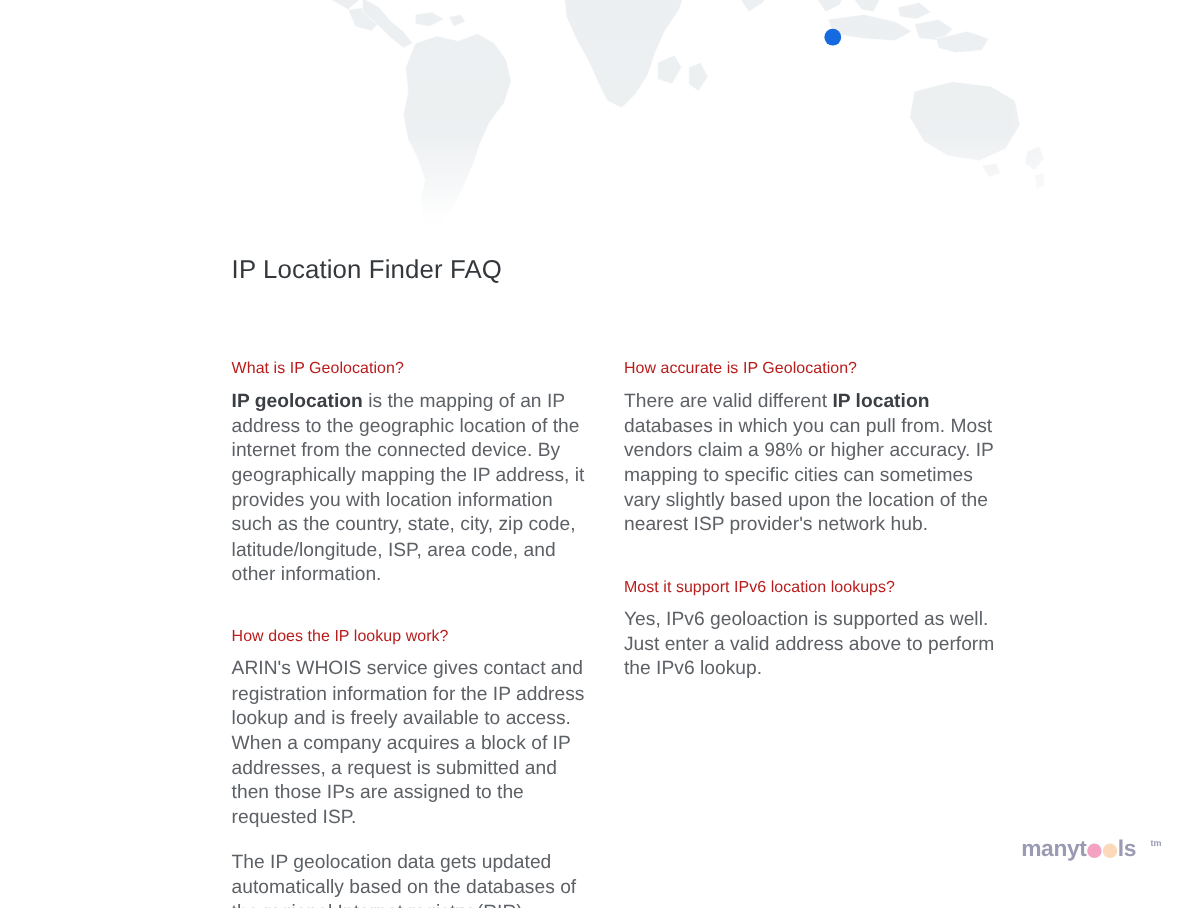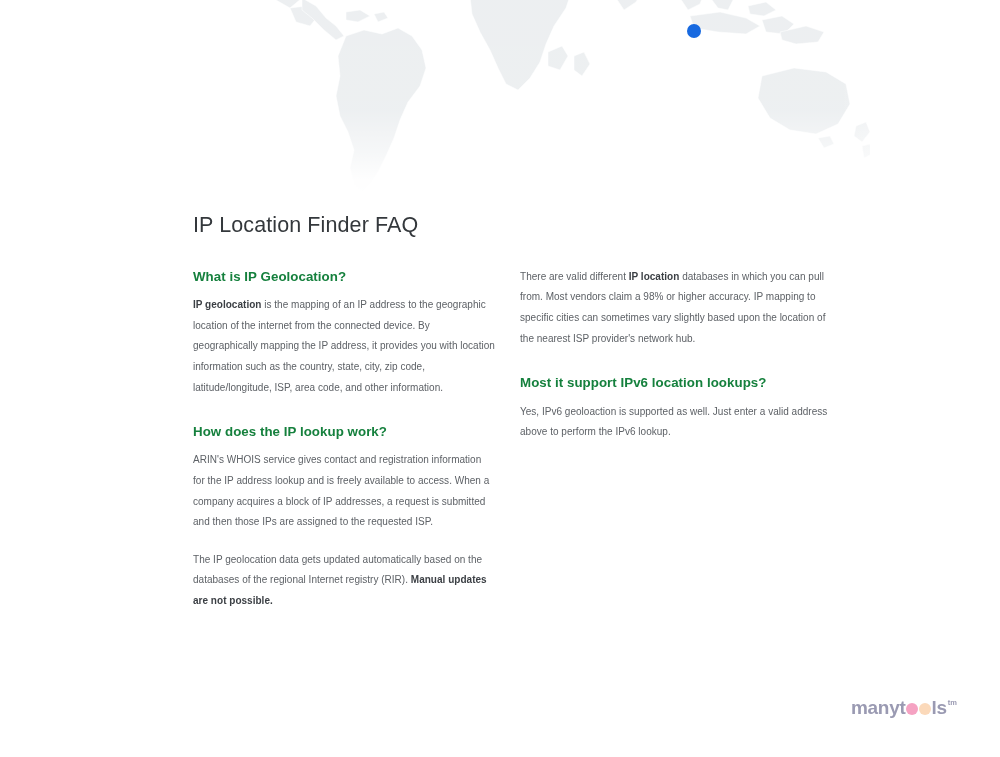--- a/index.html
+++ b/index.html
@@ -98,29 +98,30 @@
     align-items: flex-start;
   }
   .col { width: 302px; }
   .col-right { width: 310px; }
 
   .qa { margin-bottom: 24px; }
   .qa:last-child { margin-bottom: 0; }
 
   .q {
     font-size: 13.3px;
-    font-weight: 700;
-    color: #15803d;
+    font-weight: 400;
+    color: #b91c1c;
     line-height: 1.45;
     margin-bottom: 9px;
     letter-spacing: 0.05px;
+    margin-top: 30px;
   }
 
   .a {
-    font-size: 10px;
+    font-size: 16px;
     font-weight: 400;
     color: #5d6166;
     line-height: 20.6px;
     letter-spacing: 0.02px;
   }
   .a + .a { margin-top: 17px; }
   .a b, .a strong { font-weight: 700; color: #3b3f44; }
 
   
   .logo {
@@ -143,21 +144,21 @@
     position: relative;
     top: 1px;
   }
   .logo-dot.pink { background: #f5a2c2; }
   .logo-dot.peach { background: #fbd9ba; }
   .logo-tm {
     font-size: 7.5px;
     font-weight: 700;
     color: #9a9ab2;
     align-self: flex-start;
-    margin-left: 1px;
+    margin-left: 12px;
     margin-top: 1px;
     letter-spacing: 0;
   }
 </style>
 </head>
 <body>
 
 <div id="page">
 
   <div class="map-panel">
@@ -237,20 +238,21 @@
         </div>
         <div class="qa">
           <div class="q">How does the IP lookup work?</div>
           <div class="a"><span>ARIN's WHOIS service gives contact and registration information for the IP address lookup and is freely available to access. When a company acquires a block of IP addresses, a request is submitted and then those IPs are assigned to the requested ISP.</span></div>
           <div class="a"><span>The IP geolocation data gets updated automatically based on the databases of the regional Internet registry (RIR). </span><b>Manual updates are not possible.</b></div>
         </div>
       </div>
 
       <div class="col-right">
         <div class="qa">
+          <div class="q">How accurate is IP Geolocation?</div>
           <div class="a"><span>There are valid different </span><b>IP location</b><span> databases in which you can pull from. Most vendors claim a 98% or higher accuracy. IP mapping to specific cities can sometimes vary slightly based upon the location of the nearest ISP provider's network hub.</span></div>
         </div>
         <div class="qa">
           <div class="q">Most it support IPv6 location lookups?</div>
           <div class="a"><span>Yes, IPv6 geoloaction is supported as well. Just enter a valid address above to perform the IPv6 lookup.</span></div>
         </div>
       </div>
 
     </div>
   </div>

